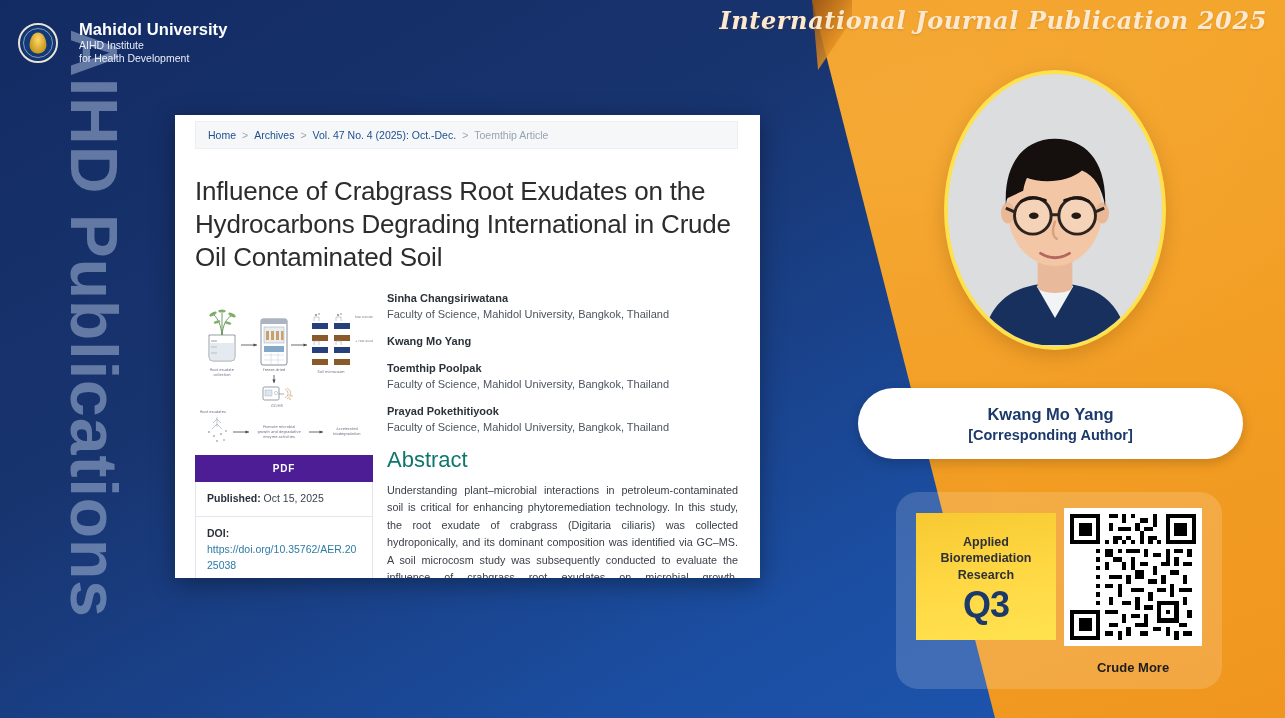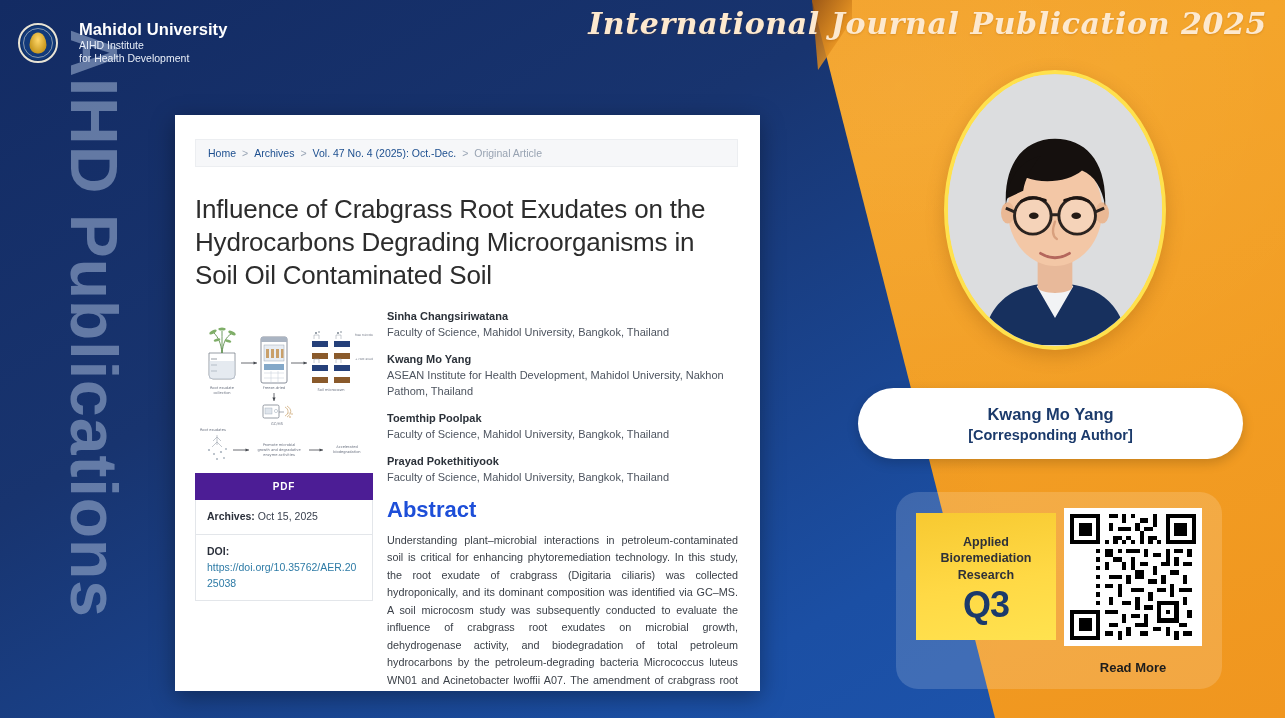--- a/index.html
+++ b/index.html
@@ -63,34 +63,34 @@
   #brand-seal::before{
     content:""; position:absolute; inset:3px; border-radius:50%;
     border:1px solid rgba(232,227,212,.55);
   }
   .brand-l1 { color:#fff; font-size:16.5px; font-weight:600; line-height:1.15; letter-spacing:.1px; }
   .brand-l2 { color:#e8eef8; font-size:10.5px; line-height:1.25; }
 
   
   #journal-banner{
     position:absolute; right:18px; top:6px;
-    color:#fde9cf; font-size:30px;
+    color:#fde9cf; font-size:24px;
     font-family:"DejaVu Serif", serif;
     font-style:italic; font-weight:bold;
     letter-spacing:.6px; text-shadow:0 1px 2px rgba(140,70,0,.25);
   }
 
   
   #article-card{
     position:absolute; left:175px; top:115px;
-    width:585px; height:576px;
+    width:585px; height:463px;
     background:#ffffff;
     box-shadow:0 6px 22px rgba(0,0,0,.35);
     overflow:hidden;
-    padding:24px 22px 0 20px;
+    padding:6px 22px 0 20px;
   }
   #breadcrumb{
     background:#f6f7f9; border:1px solid #eceef1;
     padding:7px 12px; font-size:10.5px; color:#5a6a82;
     display:flex; gap:6px; align-items:center; flex-wrap:nowrap;
   }
   #breadcrumb .crumb-link{ color:#1d4f8f; }
   #breadcrumb .sep{ color:#9aa6b6; }
   #breadcrumb .current{ color:#98a3b2; }
 
@@ -123,21 +123,21 @@
   .meta-label{ font-weight:bold; color:#2a2f3a; }
   .doi-link{ color:#2e7ba6; word-break:break-all; }
   .kw-list{ color:#3b4250; }
 
   
   .author-block{ margin-bottom:11px; }
   .author-name{ font-size:11px; font-weight:bold; color:#2b3139; line-height:1.45; }
   .author-aff{ font-size:11px; color:#4d545f; line-height:1.45; }
 
   #abstract-heading{
-    font-size:22px; color:#1d4ed8; font-weight:700;
+    font-size:22px; color:#0f766e; font-weight:400;
     margin-top:8px; margin-bottom:9px;
   }
   #abstract-text{
     font-size:10.8px; line-height:1.62; color:#3b4048;
     text-align:justify;
   }
 
   
   #portrait-wrap{
     position:absolute; left:944px; top:70px;
@@ -213,24 +213,24 @@
 
 <div id="article-card">
 
   <div id="breadcrumb">
     <span class="crumb-link">Home</span>
     <span class="sep">&gt;</span>
     <span class="crumb-link">Archives</span>
     <span class="sep">&gt;</span>
     <span class="crumb-link">Vol. 47 No. 4 (2025): Oct.-Dec.</span>
     <span class="sep">&gt;</span>
-    <span class="current">Original Article</span>
+    <span class="current">Toemthip Article</span>
   </div>
 
-  <h1 id="article-title">Influence of Crabgrass Root Exudates on the Hydrocarbons Degrading Microorganisms in Soil Oil Contaminated Soil</h1>
+  <h1 id="article-title">Influence of Crabgrass Root Exudates on the Hydrocarbons Degrading International in Crude Oil Contaminated Soil</h1>
 
   <div id="article-body">
 
     <div id="left-col">
 
       <div id="graphical-abstract">
         <svg viewBox="0 0 178 158" xmlns="http://www.w3.org/2000/svg">
 
           <g stroke="#6b7280" stroke-width="0.7" fill="none">
             <path d="M14 44 h26 v22 a4 4 0 0 1 -4 4 h-18 a4 4 0 0 1 -4 -4 z"></path>
@@ -356,40 +356,39 @@
             </g>
           <polygon points="128,141 124.5,139.4 124.5,142.6" fill="#44484e"></polygon>
           <text x="152" y="139" font-size="3.6" fill="#6b7280" text-anchor="middle" font-family="DejaVu Sans">Accelerated</text>
           <text x="152" y="144" font-size="3.6" fill="#6b7280" text-anchor="middle" font-family="DejaVu Sans">biodegradation</text>
         </svg>
       </div>
 
       <button id="pdf-button">PDF</button>
 
       <div class="meta-box">
-        <span class="meta-label">Archives:</span>
+        <span class="meta-label">Published:</span>
         <span>Oct 15, 2025</span>
       </div>
 
       <div class="meta-box">
         <div class="meta-label">DOI:</div>
         <a class="doi-link">https://doi.org/10.35762/AER.2025038</a>
       </div>
 
     </div>
 
     <div id="right-col">
 
       <div class="author-block">
         <div class="author-name">Sinha Changsiriwatana</div>
         <div class="author-aff">Faculty of Science, Mahidol University, Bangkok, Thailand</div>
       </div>
       <div class="author-block">
         <div class="author-name">Kwang Mo Yang</div>
-        <div class="author-aff">ASEAN Institute for Health Development, Mahidol University, Nakhon Pathom, Thailand</div>
       </div>
       <div class="author-block">
         <div class="author-name">Toemthip Poolpak</div>
         <div class="author-aff">Faculty of Science, Mahidol University, Bangkok, Thailand</div>
       </div>
       <div class="author-block">
         <div class="author-name">Prayad Pokethitiyook</div>
         <div class="author-aff">Faculty of Science, Mahidol University, Bangkok, Thailand</div>
       </div>
 
@@ -561,13 +560,13 @@
         <rect x="25" y="25" width="2" height="1"></rect>
       <rect x="8" y="27" width="2" height="1"></rect>
         <rect x="11" y="27" width="1" height="2"></rect>
       <rect x="16" y="27" width="2" height="1"></rect>
         <rect x="24" y="27" width="1" height="2"></rect>
       <rect x="26" y="27" width="2" height="1"></rect>
     </g>
   </svg>
 </div>
 
-<div id="read-more">Read More</div>
+<div id="read-more">Crude More</div>
 
 </body></html>

